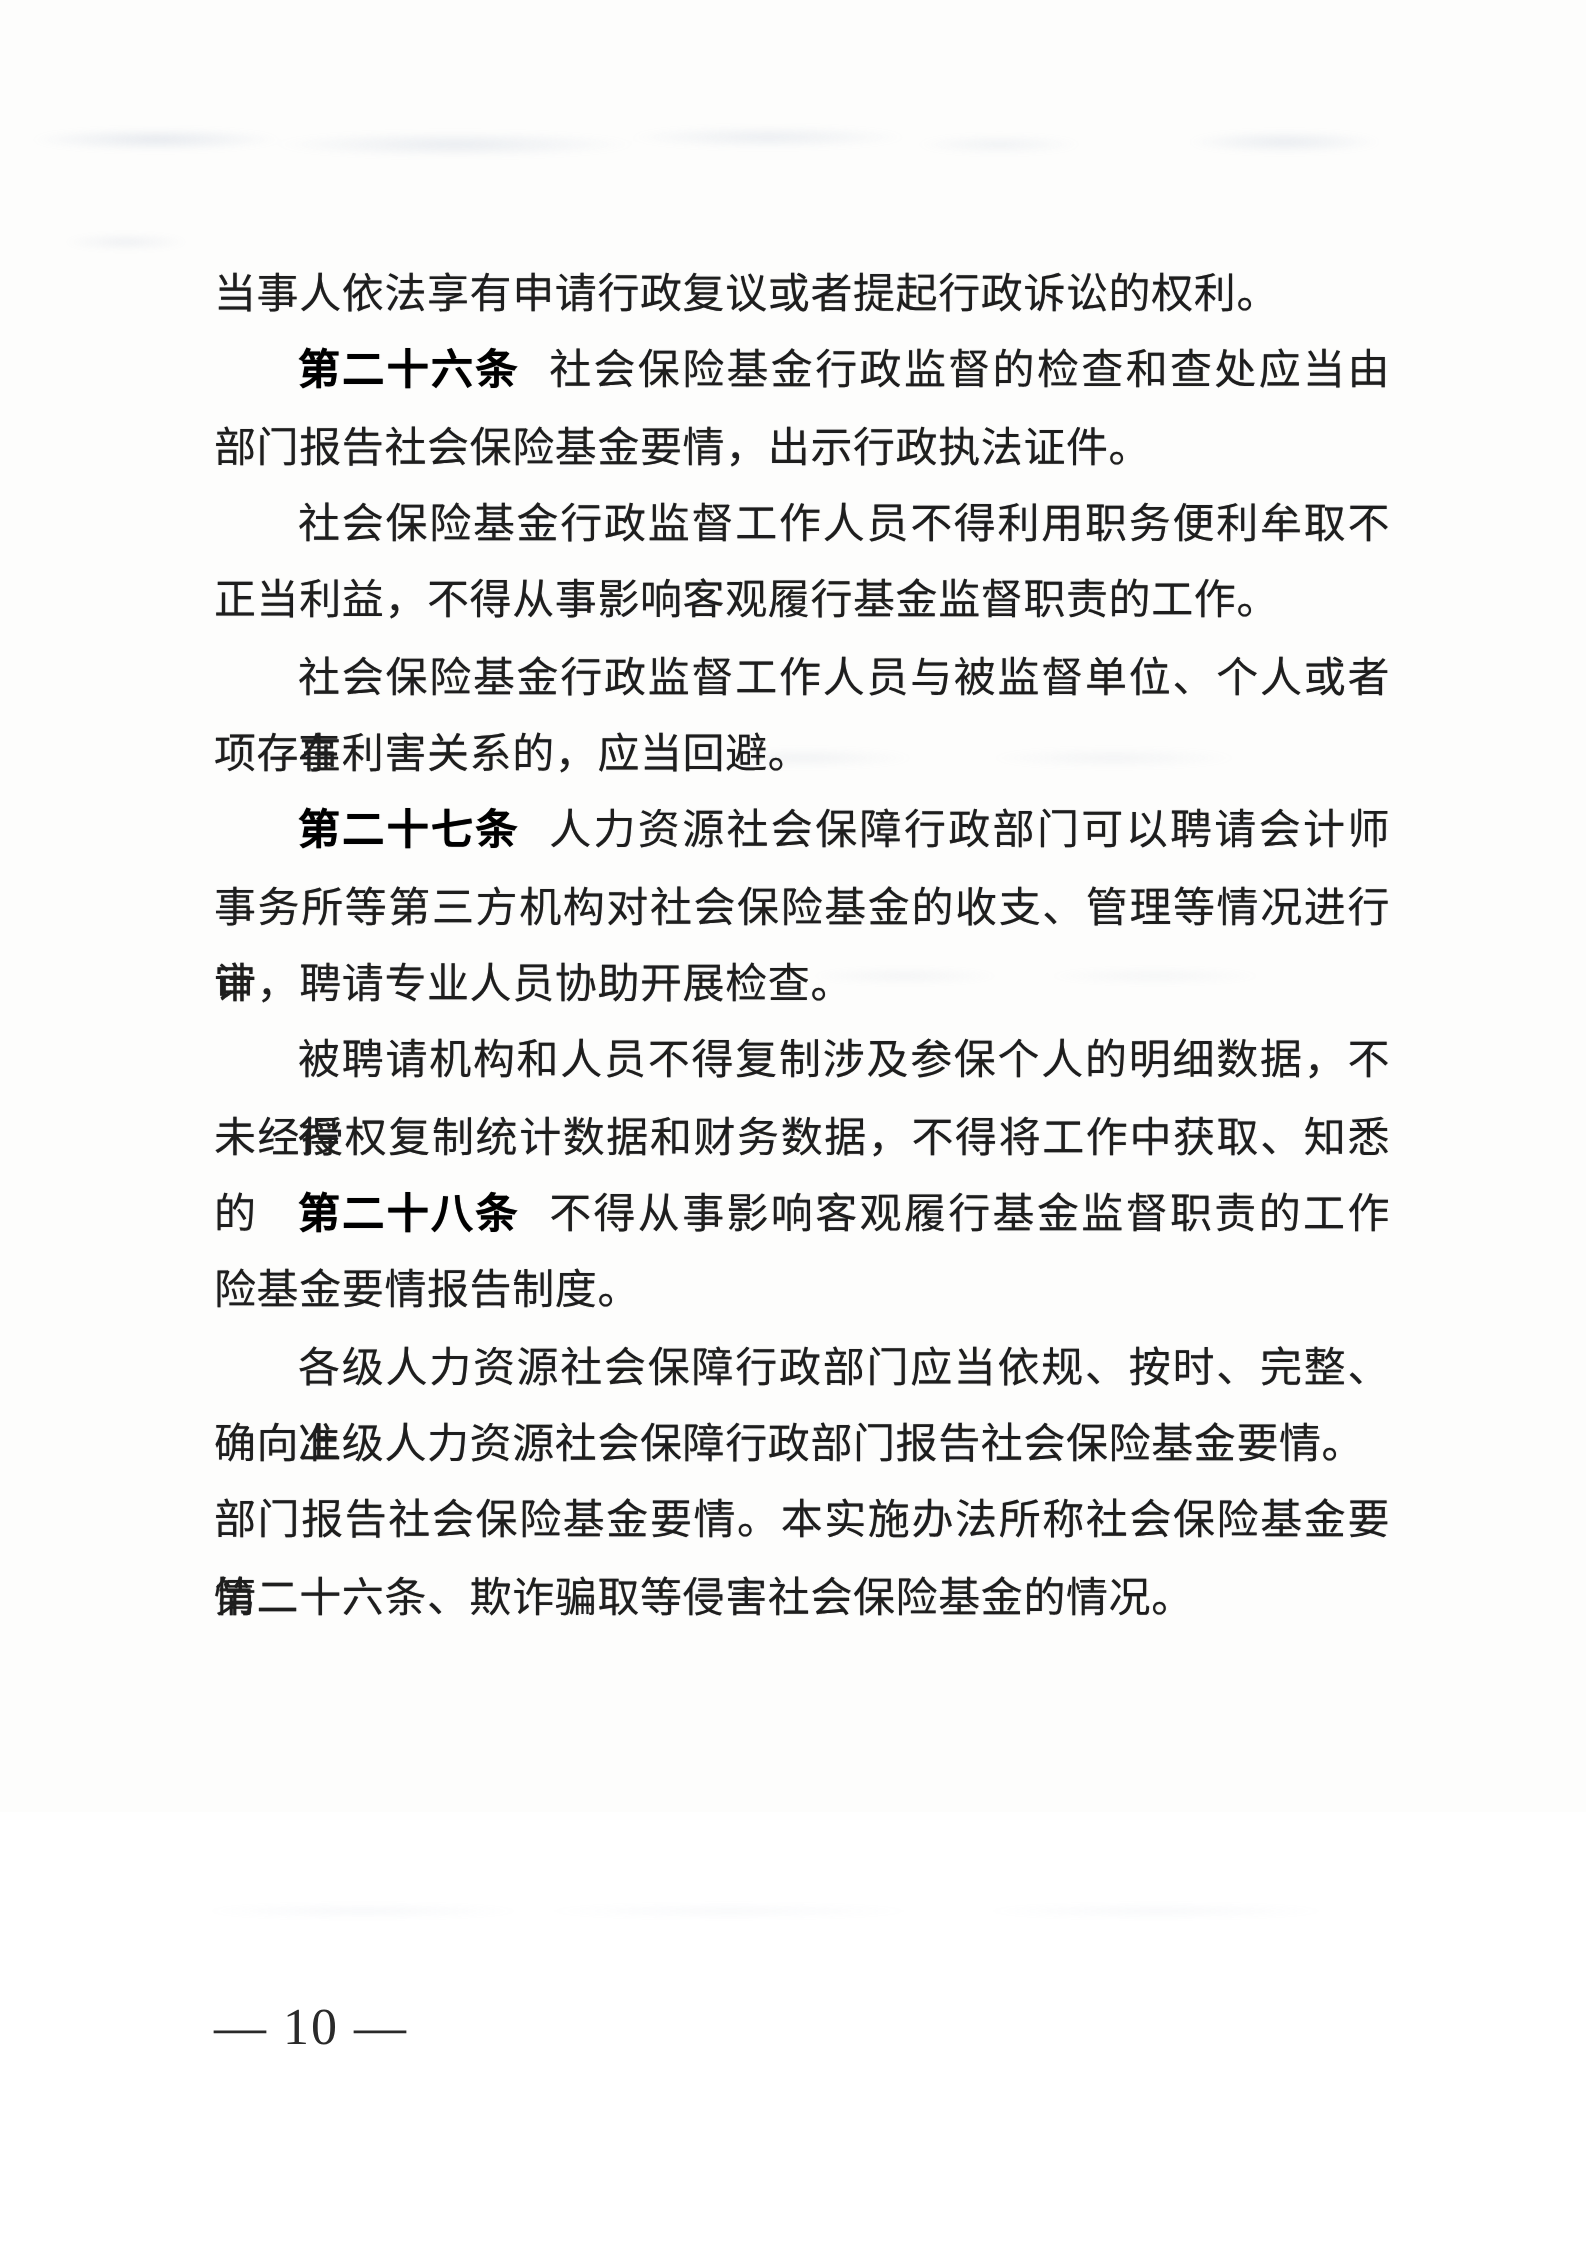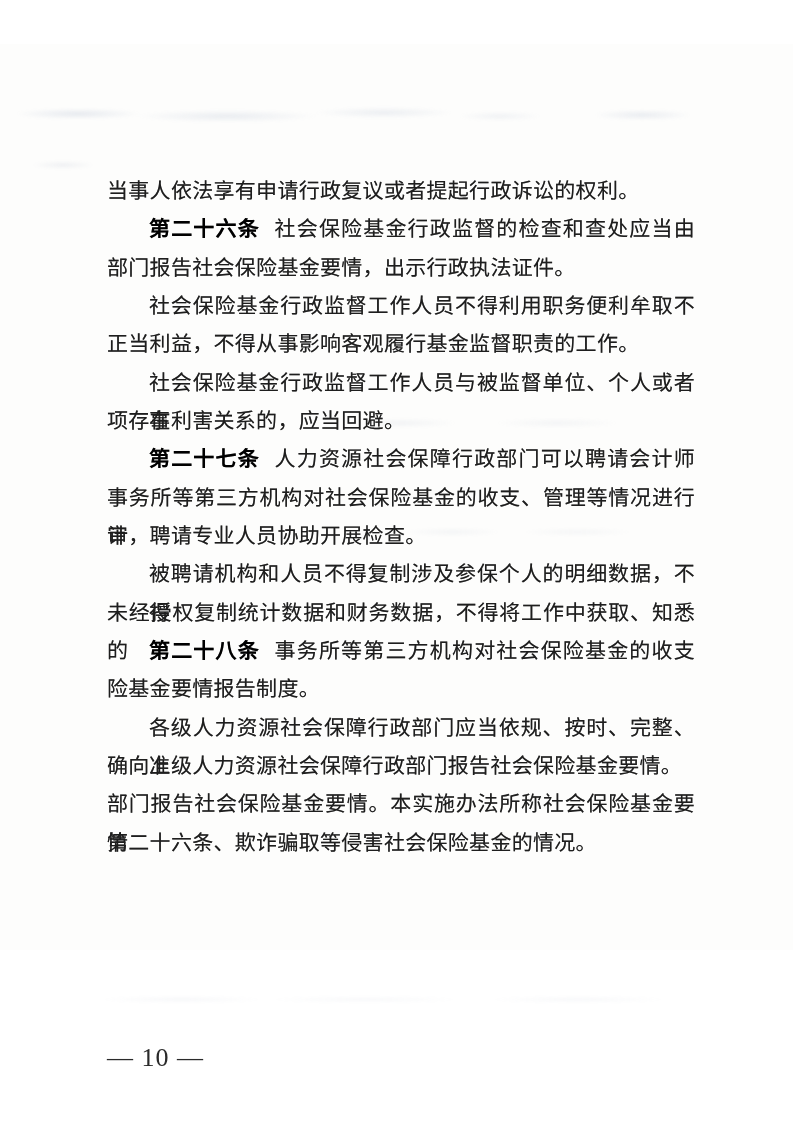--- a/index.html
+++ b/index.html
@@ -10,21 +10,20 @@
     background: #ffffff;
     overflow: hidden;
   }
   .page {
     position: relative;
     width: 793px;
     height: 906px;
     background: #fdfdfc;
     font-family: "Liberation Serif", "DejaVu Serif", serif;
     color: #1f1f1f;
-    margin-top: 44px;
   }
   
   .doc-body {
     position: absolute;
     left: 107px;
     top: 128px;
     width: 588px;
   }
   .line {
     height: 38.33px;
@@ -139,21 +138,21 @@
       <div class="line">
     <span class="line-text">计，聘请专业人员协助开展检查。</span>
   </div>
       <div class="line indent fill">
     <span class="line-text">被聘请机构和人员不得复制涉及参保个人的明细数据，不得</span>
   </div>
       <div class="line fill">
     <span class="line-text">未经授权复制统计数据和财务数据，不得将工作中获取、知悉的</span>
   </div>
       <div class="line indent fill">
-    <b class="art-num">第二十八条</b><span class="line-text">事务所等第三方机构对社会保险基金的收支</span>
+    <b class="art-num">第二十八条</b><span class="line-text">不得从事影响客观履行基金监督职责的工作</span>
   </div>
       <div class="line">
     <span class="line-text">险基金要情报告制度。</span>
   </div>
       <div class="line indent fill">
     <span class="line-text">各级人力资源社会保障行政部门应当依规、按时、完整、准</span>
   </div>
       <div class="line">
     <span class="line-text">确向上级人力资源社会保障行政部门报告社会保险基金要情。</span>
   </div>

